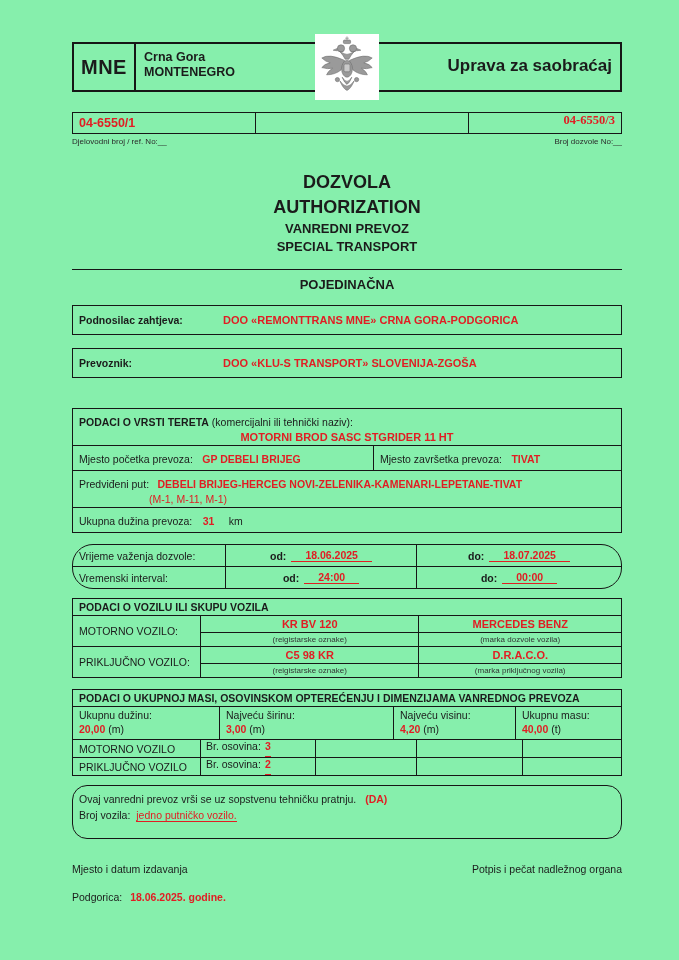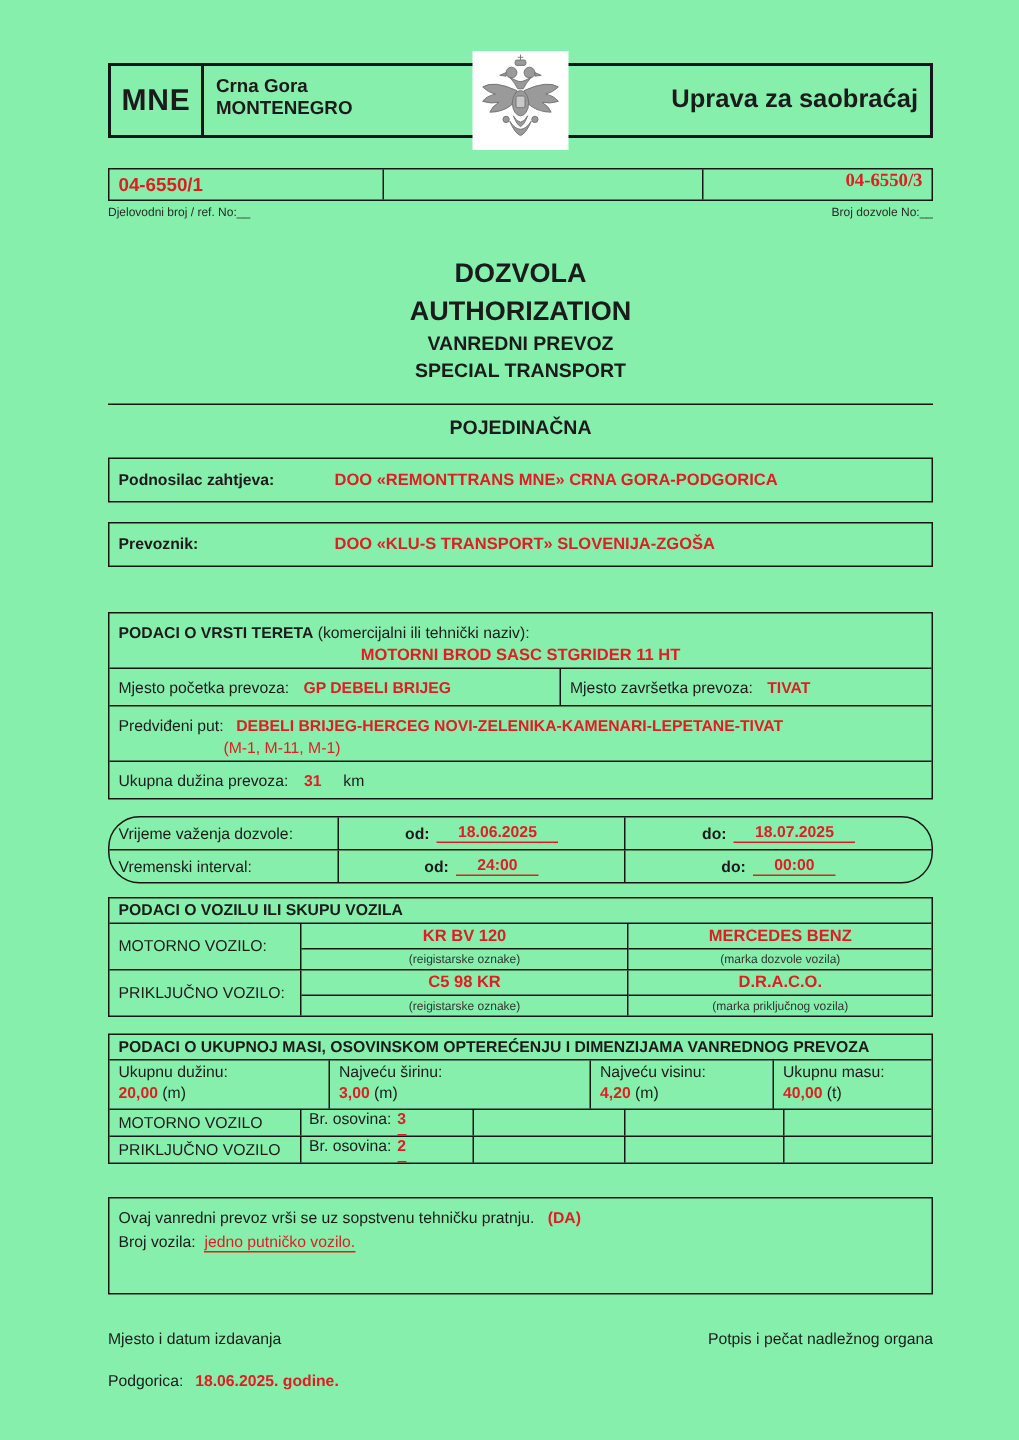--- a/index.html
+++ b/index.html
@@ -85,21 +85,21 @@
   .axlerow{display:flex;height:17px;align-items:stretch;}
   .axlerow + .axlerow{border-top:1px solid #161616;}
   .ax1{width:121px;display:flex;align-items:center;padding-left:6px;border-right:1px solid #161616;}
   .ax2{width:109px;display:flex;padding-left:5px;border-right:1px solid #161616;}
   .ax3{width:100px;border-right:1px solid #161616;}
   .ax4{width:105px;border-right:1px solid #161616;}
   .ax5{flex:1;}
   .axval{color:#e11d23;font-weight:bold;border-bottom:1px solid #e11d23;margin-left:4px;font-size:10.5px;}
 
   
-  .escort{margin-top:22px;padding:5px 6px 26px 6px;}
+  .escort{margin-top:9px;padding:5px 6px 15px 6px;border-radius:15px;}
   .escort .l{font-size:10.5px;line-height:16px;}
   .uredtext{color:#e11d23;border-bottom:1px solid #e11d23;margin-left:3px;}
 
   
   .footer{display:flex;justify-content:space-between;margin-top:24px;font-size:10.5px;gap:36px;}
   .dateline{margin-top:16px;font-size:10.5px;}
 </style>
 </head>
 <body>
 

